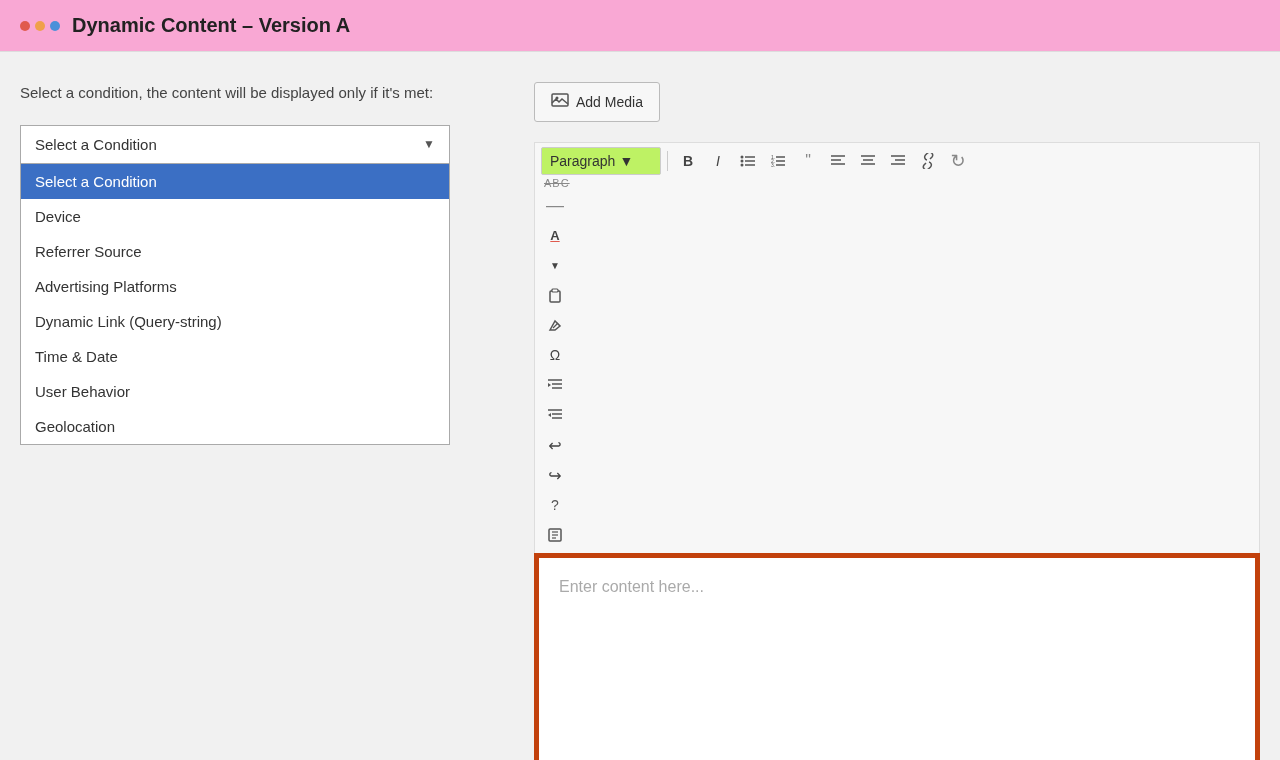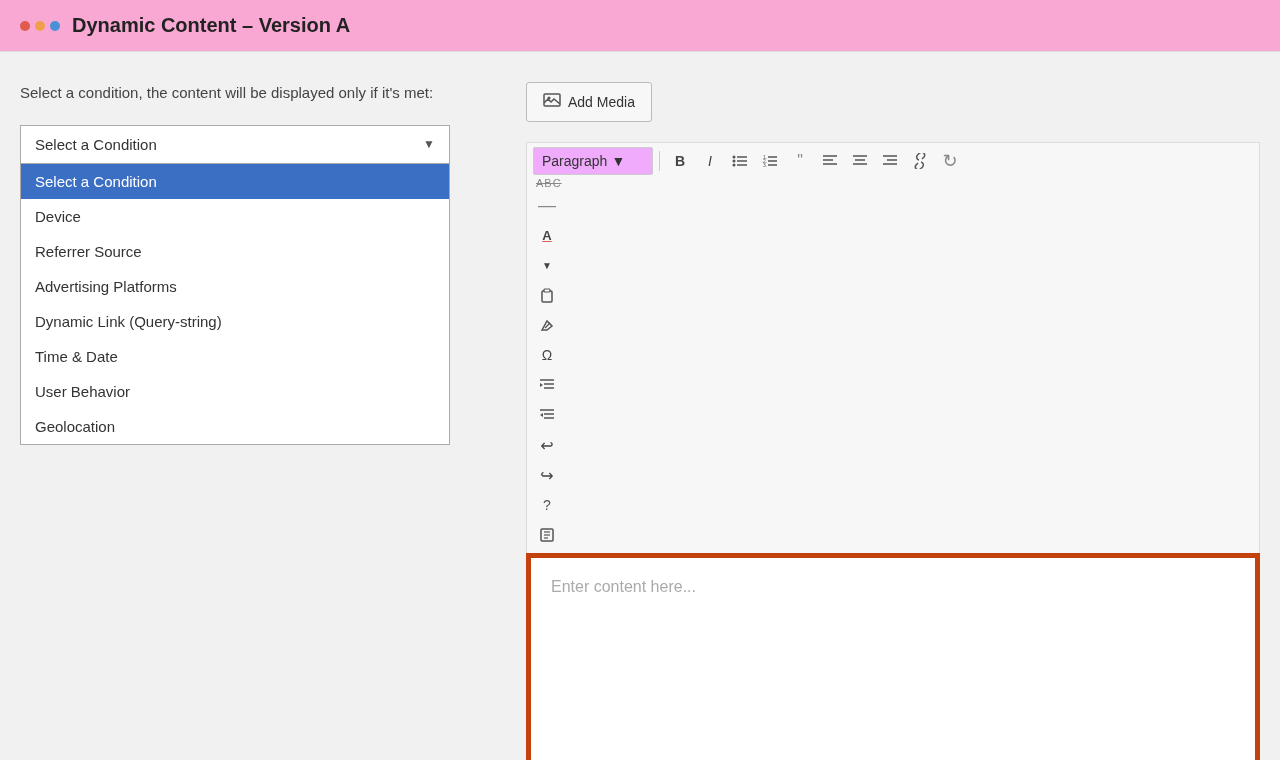--- a/index.html
+++ b/index.html
@@ -38,21 +38,21 @@
 
     .header-title {
       font-size: 20px;
       font-weight: 700;
       color: #222;
     }
 
     .main-content {
       display: flex;
       padding: 30px 20px;
-      gap: 16px;
+      gap: 24px;
       height: calc(760px - 57px);
     }
 
     
     .left-panel {
       width: 490px;
       flex-shrink: 0;
       position: relative;
     }
 
@@ -169,21 +169,21 @@
       border-radius: 2px;
       flex-shrink: 0;
     }
 
     .toolbar-select {
       display: flex;
       align-items: center;
       gap: 4px;
       padding: 4px 8px;
       border: 1px solid #ccc;
-      background: #f0abfc;
+      background: #bef264;
       border-radius: 2px;
       font-size: 14px;
       color: #333;
       cursor: pointer;
       height: 28px;
       min-width: 120px;
     }
 
     .toolbar-divider {
       width: 1px;

